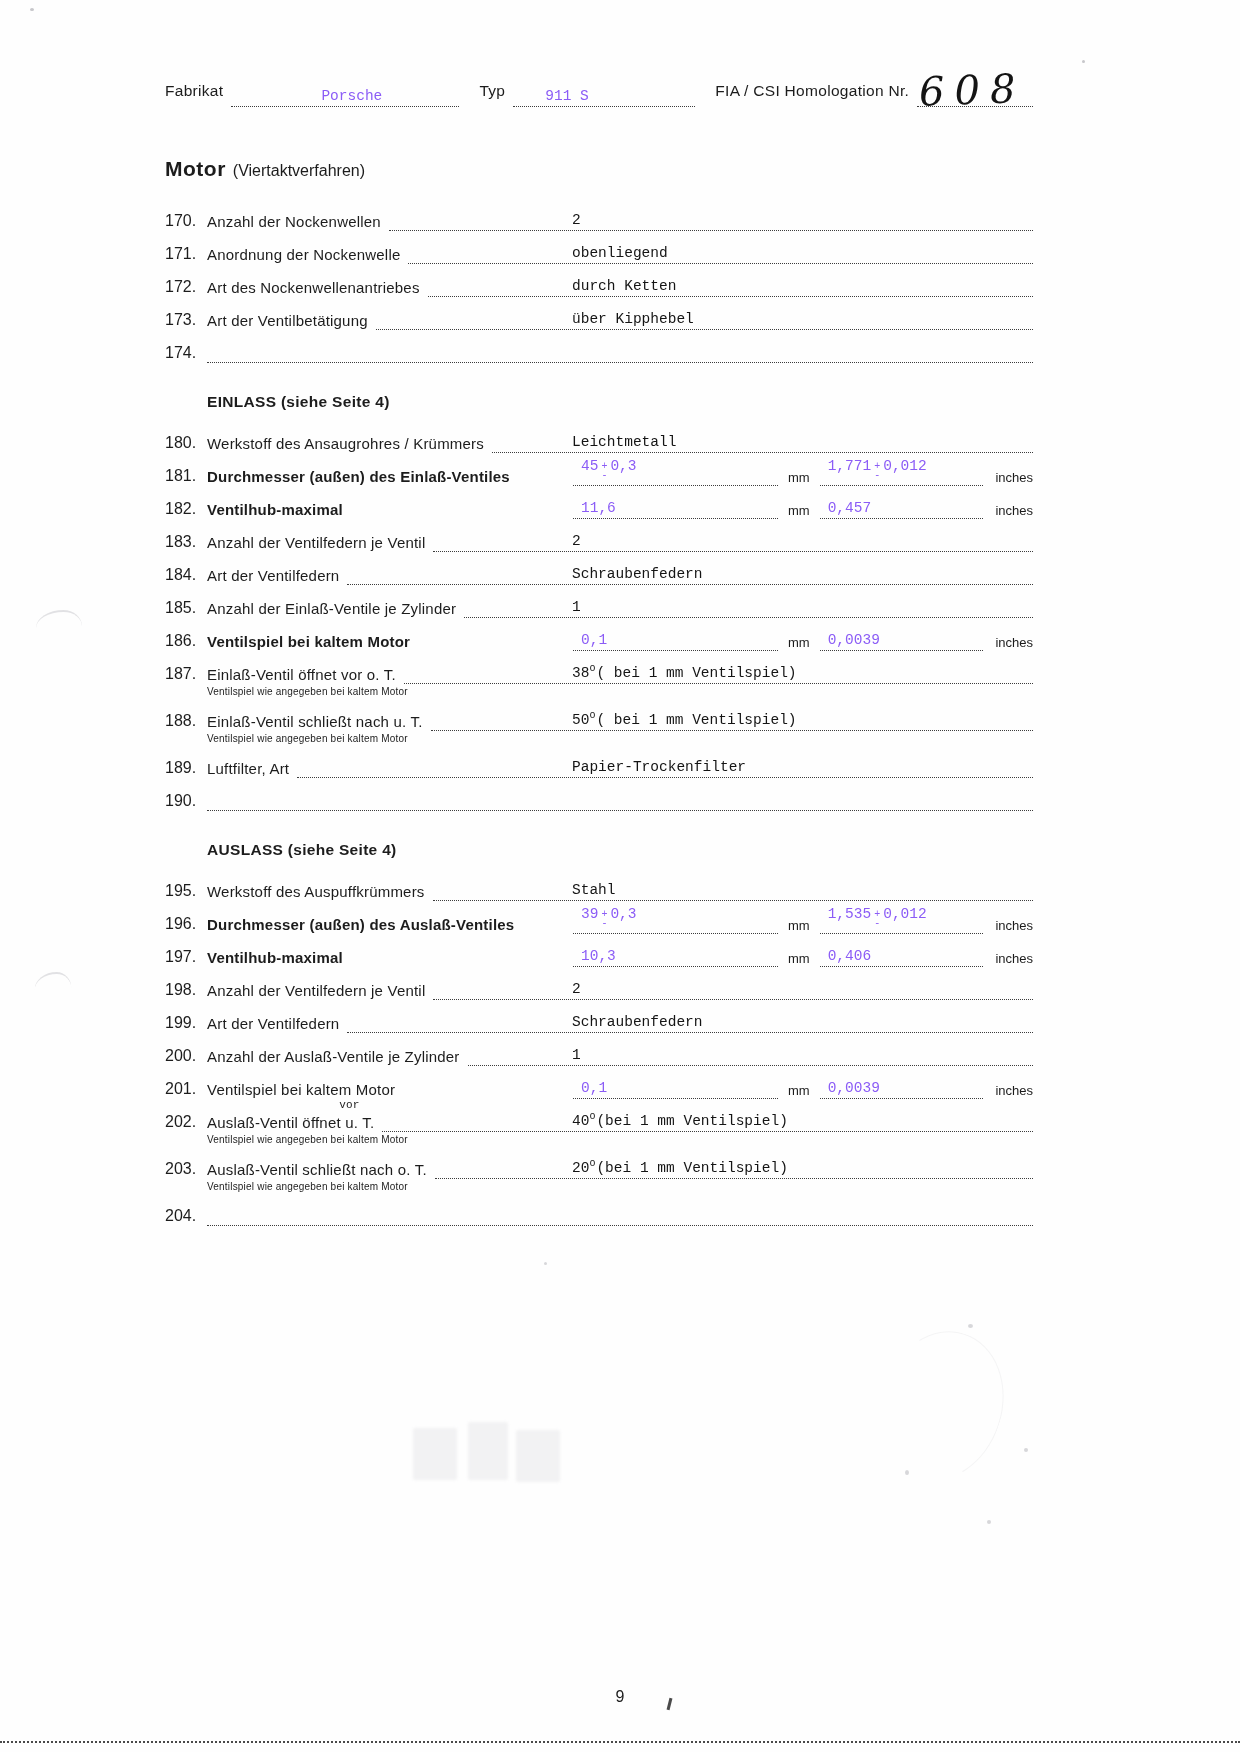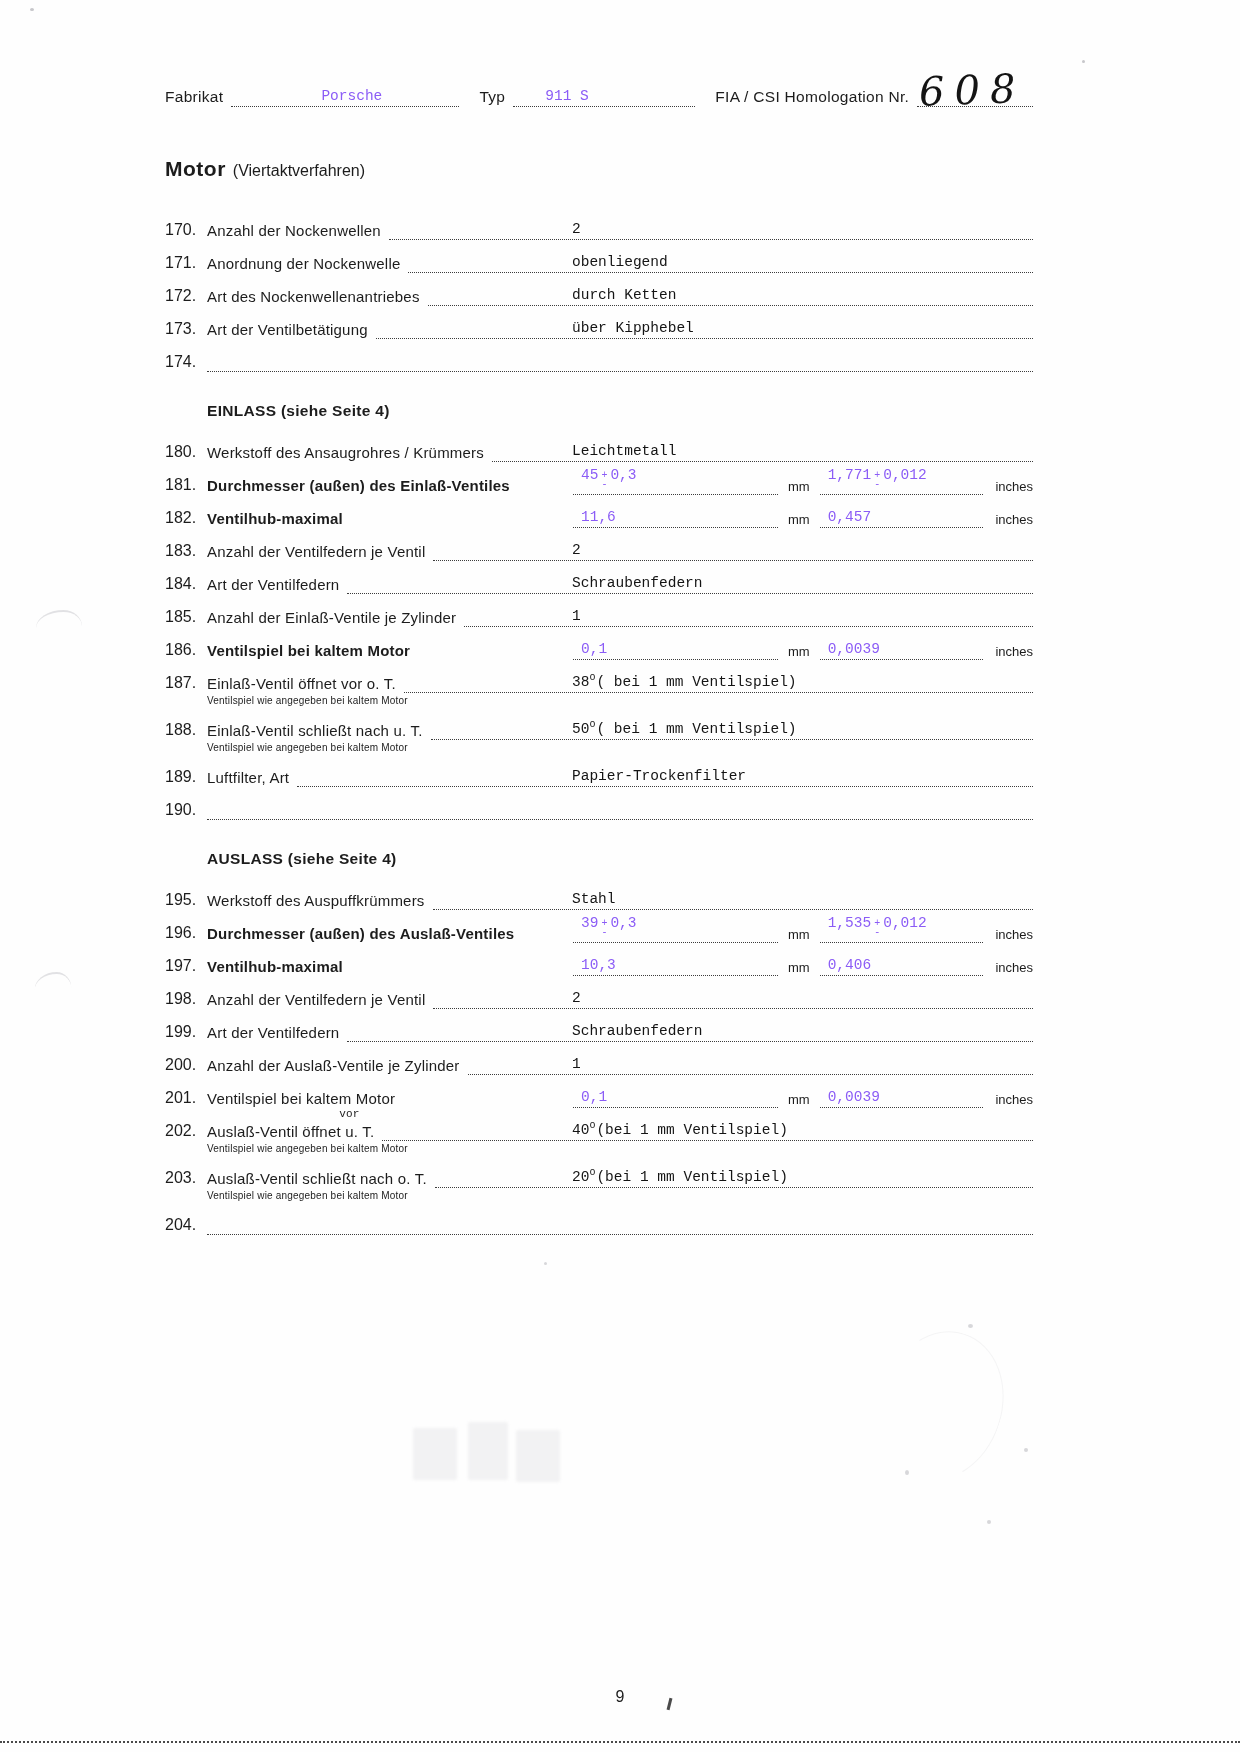--- a/index.html
+++ b/index.html
@@ -8,38 +8,38 @@
     width:1240px;height:1752px;
     margin:0 auto;
     background:#fefefe;
     color:#1c1c1c;
     font-family:"Liberation Sans",sans-serif;
     overflow:hidden;
   }
   .content{position:absolute;left:165px;top:0;width:868px;}
 
   
-  .hdr{display:flex;align-items:flex-end;margin-top:82px;}
+  .hdr{display:flex;margin-top:82px;}
   .hdr-label{font-size:15.5px;letter-spacing:.3px;padding-bottom:1px;white-space:nowrap;}
   .hentry{position:relative;border-bottom:1.6px dotted #3c3c3c;height:24px;margin-left:8px;}
   .hentry .typed{position:absolute;bottom:2px;white-space:nowrap;}
   .h1{width:228px;}
   .h2{width:182px;}
   .h3{flex:1;}
   .typed{font-family:"Liberation Mono","DejaVu Sans Mono",monospace;font-size:14.5px;color:#8b5cf6;}
   .hand{
     position:absolute;bottom:-4px;left:2px;
     font-family:"DejaVu Serif",serif;font-style:italic;
     font-size:40px;letter-spacing:10px;color:#141414;
     transform:rotate(-2deg);white-space:nowrap;line-height:1;
   }
   .ml18{margin-left:20px;}
 
   
-  .sec-title{margin-top:50px;margin-bottom:37px;}
+  .sec-title{margin-top:50px;margin-bottom:28px;}
   .sec-title .big{font-size:21px;font-weight:bold;letter-spacing:.5px;}
   .sec-title .small{font-size:16px;margin-left:7px;}
 
   .subsec{font-size:15.5px;font-weight:bold;letter-spacing:.3px;
           margin:30px 0 20px 42px;}
 
   
   .frow{display:flex;align-items:flex-end;position:relative;
         min-height:22px;margin-bottom:11px;}
   .num{width:42px;font-size:16px;flex:none;padding-bottom:1px;}

